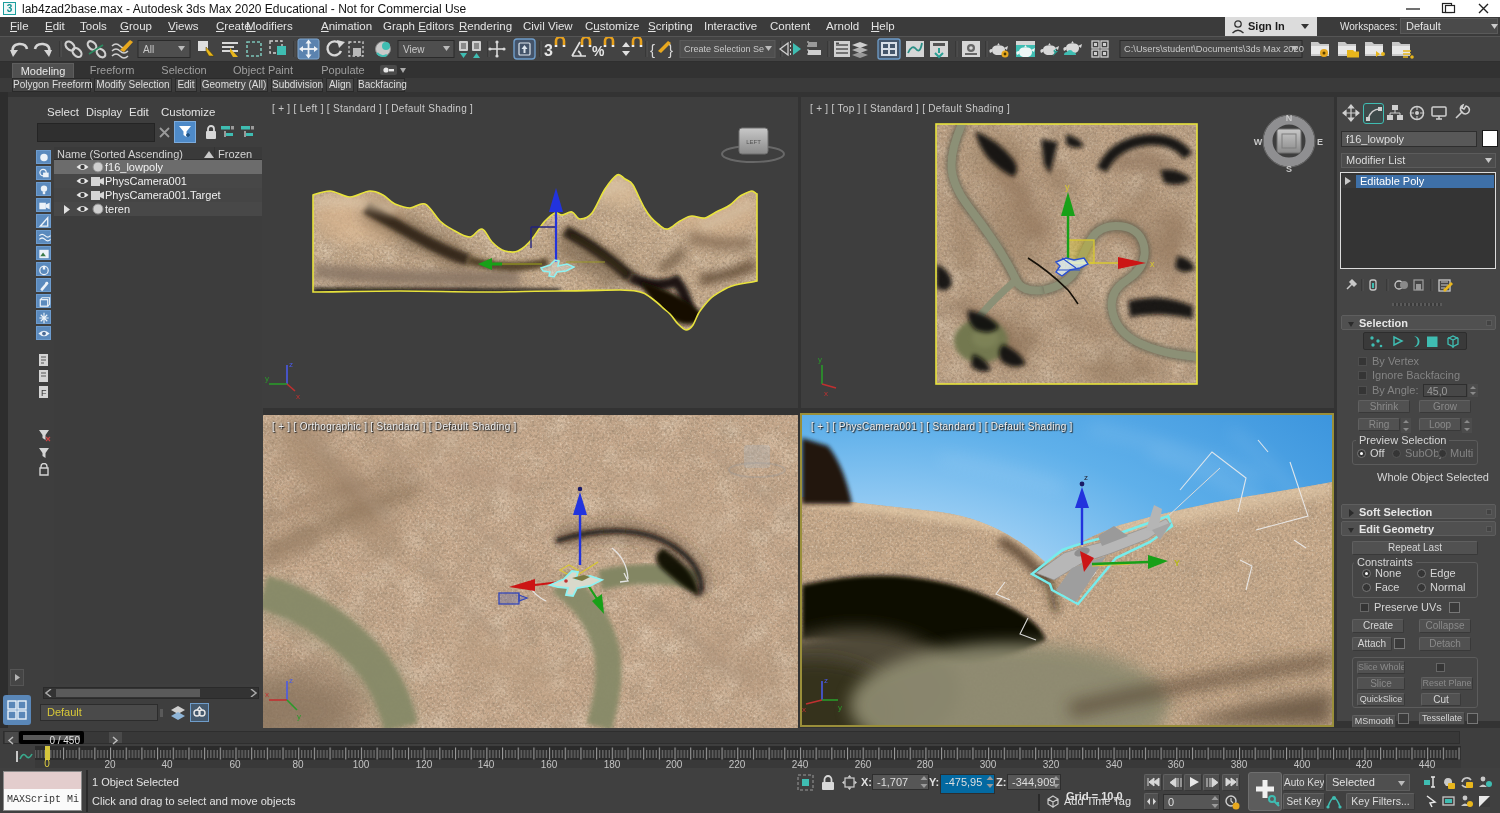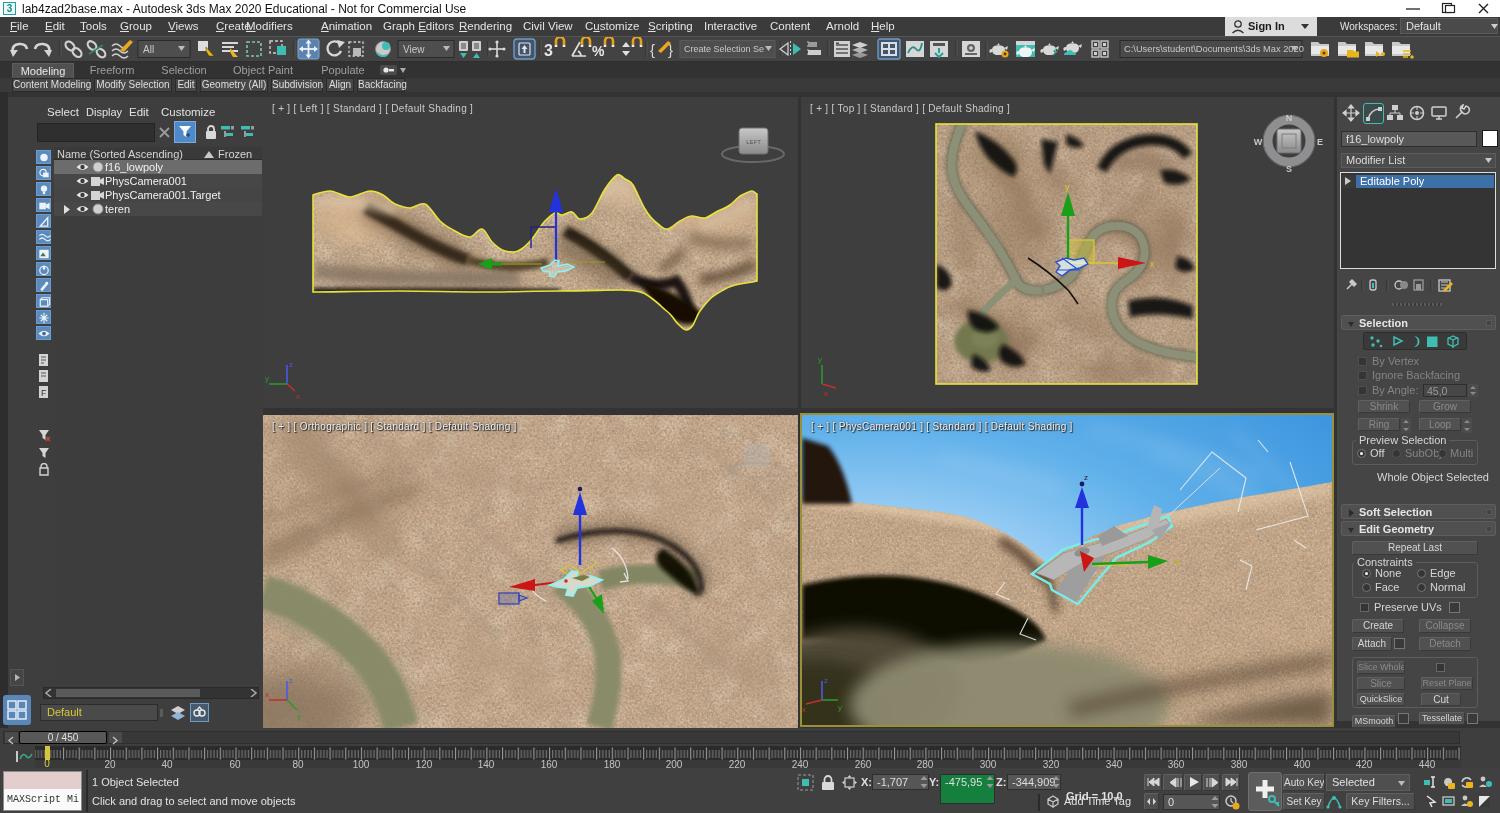--- a/index.html
+++ b/index.html
@@ -320,21 +320,21 @@
  <div class="tab" style="left:228px;width:70px">Object Paint</div>
  <div class="tab" style="left:315px;width:56px">Populate</div>
  <svg class="abs" style="left:380px;top:3px" width="26" height="11">
         <rect x="0" y="0" width="17" height="10" rx="2" fill="#4a4a4a"></rect>
         <circle cx="6" cy="5" r="2.6" fill="#e8e8e8"></circle>
         <rect x="9" y="4" width="5" height="2.4" fill="#e8e8e8"></rect>
         <path d="M20 3 L26 3 L23 8 Z" fill="#aaa"></path>
       </svg>
 </div>
 <div id="rrow">
- <div class="rb" style="left:12px;width:79px">Content Modeling</div>
+ <div class="rb" style="left:12px;width:79px">Polygon Freeform</div>
  <div class="rb" style="left:94px;width:78px">Modify Selection</div>
  <div class="rb" style="left:175px;width:22px">Edit</div>
  <div class="rb" style="left:200px;width:68px">Geometry (All)</div>
  <div class="rb" style="left:271px;width:52px">Subdivision</div>
  <div class="rb" style="left:326px;width:28px">Align</div>
  <div class="rb" style="left:357px;width:48px">Backfacing</div>
 </div>
 
 <div id="main">
  <div class="abs" style="left:0;top:0;width:8px;height:636px;background:#2d2d2d"></div>
@@ -963,21 +963,21 @@
           <rect x="5" y="16" width="8" height="8" fill="none" stroke="#eaf2fa" stroke-width="1.4"></rect>
           <rect x="15" y="16" width="8" height="8" fill="none" stroke="#eaf2fa" stroke-width="1.4"></rect>
         </svg></div>
 </div>
 
 <div id="tslider">
  <div class="abs" style="left:3px;top:3px;width:1457px;height:13px;background:#383838;border:1px solid #2e2e2e"></div>
  <div class="abs" style="left:5px;top:4px;width:13px;height:11px;background:#4a4a4a;text-align:center"><svg width="11" height="11">
           <path d="M7 2 L3 5.5 L7 9" fill="none" stroke="#bbb" stroke-width="1.5"></path>
         </svg></div>
- <div class="abs" style="left:19px;top:3px;width:88px;height:13px;background:#585858;border:1px solid #000000;border-radius:2px;color:#e0e0e0;font-size:10px;text-align:center;line-height:12px">0 / 450</div>
+ <div class="abs" style="left:19px;top:3px;width:65px;height:13px;background:#585858;border:4px solid #000000;border-radius:2px;color:#e0e0e0;font-size:10px;text-align:right;line-height:12px">0 / 450</div>
  <div class="abs" style="left:109px;top:4px;width:13px;height:11px;background:#4a4a4a"><svg width="11" height="11">
           <path d="M4 2 L8 5.5 L4 9" fill="none" stroke="#bbb" stroke-width="1.5"></path>
         </svg></div>
 </div>
 
 <div id="truler">
  <svg class="abs" style="left:0;top:0" width="1500" height="22">
   <rect x="35" y="0" width="1426" height="14" fill="#2b2b2b"></rect>
   <rect x="35" y="14" width="1426" height="8" fill="#393939"></rect>
   <defs>
@@ -1042,21 +1042,21 @@
         <path d="M8.5 1 l-2 2.5 h4 z M8.5 16 l-2 -2.5 h4 z M1 8.5 l2.5 -2 v4 z M16 8.5 l-2.5 -2 v4 z" fill="#d0d0d0"></path>
       </svg>
       <span class="t" style="left:861px;top:8px;font-weight:bold;font-size:11px">X:</span>
       <div class="fld" style="left:872px;top:6px;width:57px;height:16px;background:#565656">
         <span class="t" style="left:4px;top:1px">-1,707</span>
       </div>
       <svg class="abs" style="left:920px;top:8px" width="8" height="12">
         <path d="M4 0 l3.5 4 h-7 z M4 12 l3.5 -4 h-7 z" fill="#9a9a9a"></path>
       </svg>
       <span class="t" style="left:929px;top:8px;font-weight:bold;font-size:11px">Y:</span>
-      <div class="fld" style="left:940px;top:6px;width:55px;height:30px;background:#15803d">
+      <div class="fld" style="left:940px;top:6px;width:55px;height:20px;background:#0369a1">
         <span class="t" style="left:4px;top:1px">-475,95</span>
       </div>
       <svg class="abs" style="left:986px;top:8px" width="8" height="12">
         <path d="M4 0 l3.5 4 h-7 z M4 12 l3.5 -4 h-7 z" fill="#9a9a9a"></path>
       </svg>
       <span class="t" style="left:996px;top:8px;font-weight:bold;font-size:11px">Z:</span>
       <div class="fld" style="left:1007px;top:6px;width:54px;height:16px;background:#565656">
         <span class="t" style="left:4px;top:1px">-344,909</span>
       </div>
       <svg class="abs" style="left:1052px;top:8px" width="8" height="12">

